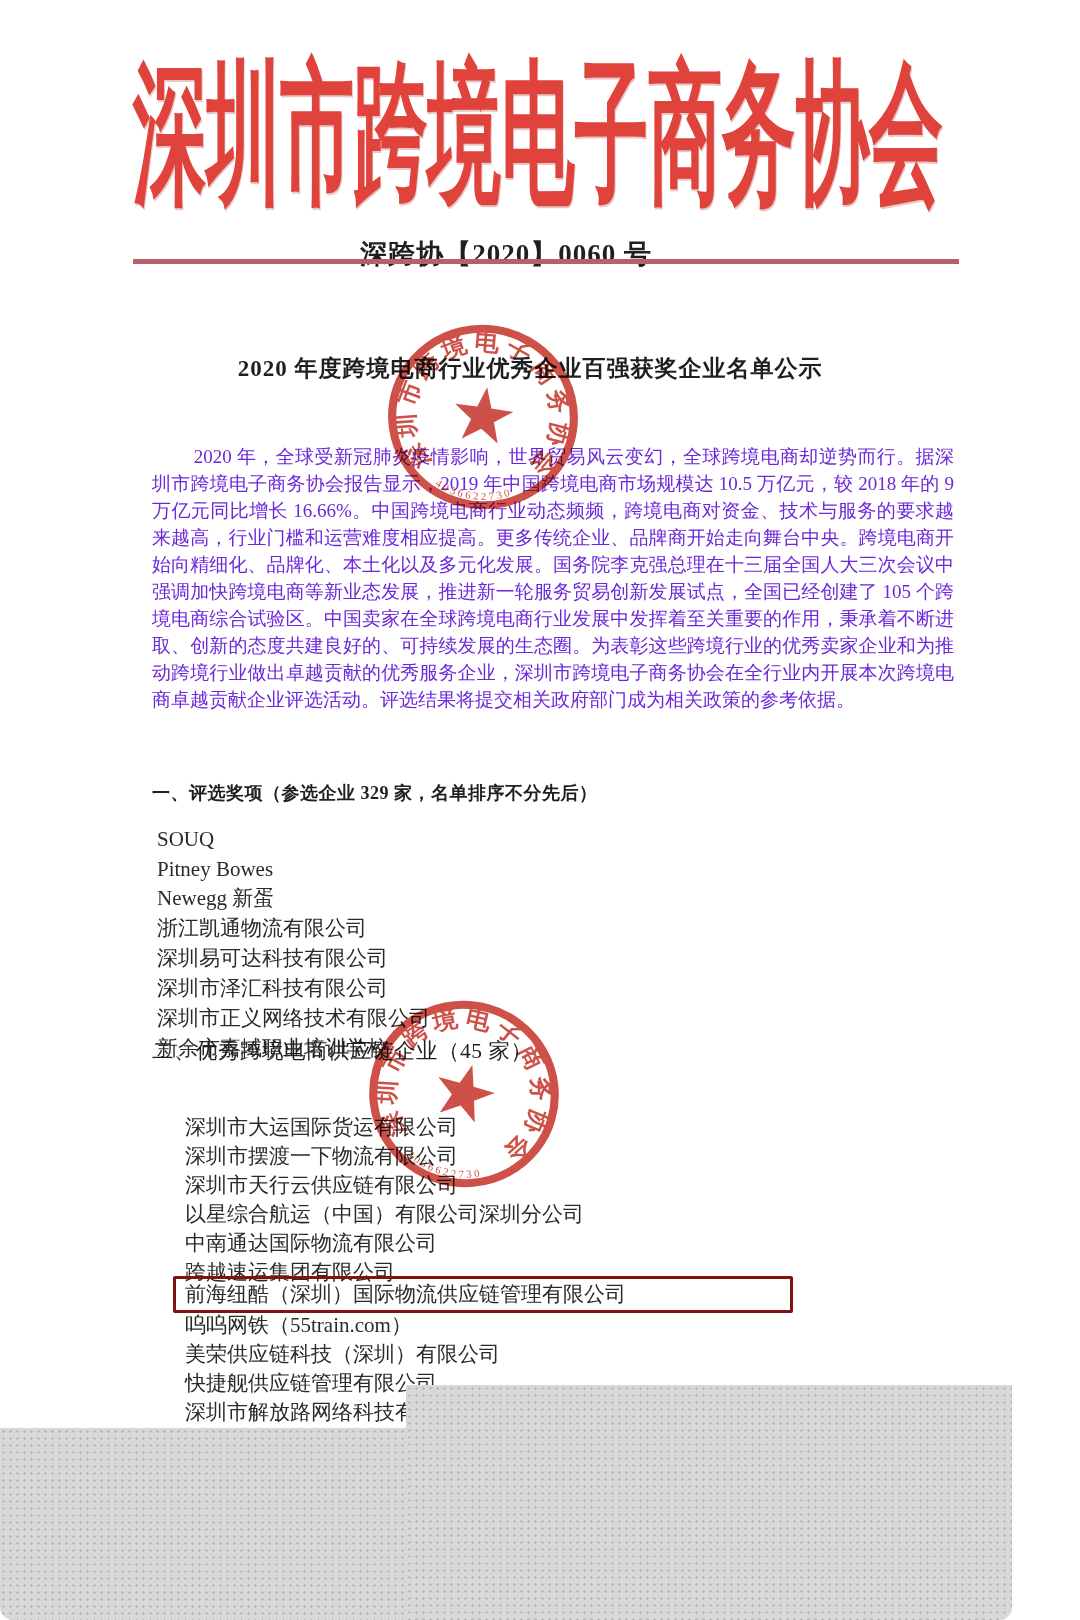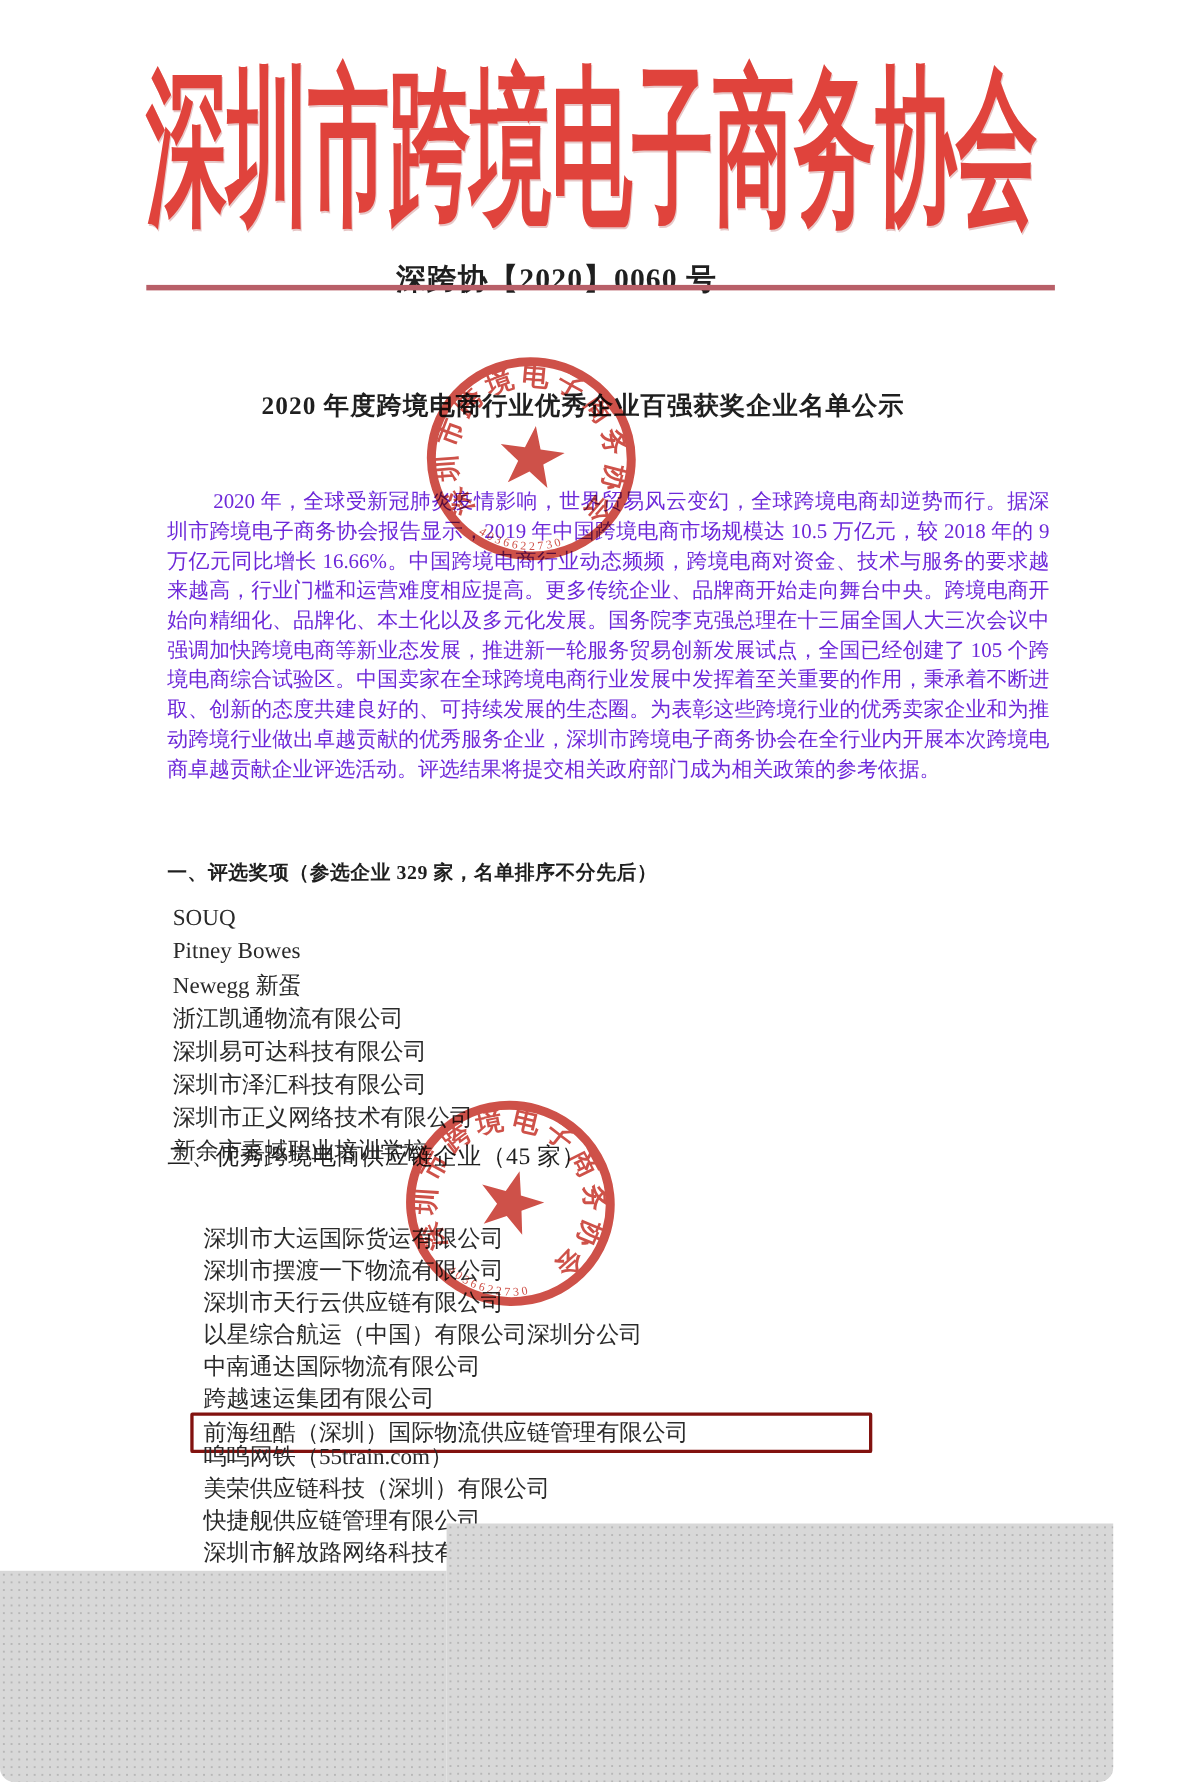--- a/index.html
+++ b/index.html
@@ -45,21 +45,21 @@
     text-indent:2.2em;
     color:#6d28d9;
   }
   
   .sec-heading{
     position:absolute;left:152px;
     font-size:18px;font-weight:bold;letter-spacing:.5px;
   }
   .sec-heading.normal{font-weight:normal;font-size:21.5px;}
   .company-list{position:absolute;left:157px;}
-  .list-row{height:30px;display:flex;align-items:flex-start;}
+  .list-row{height:30px;display:flex;align-items:flex-end;}
   .list-row span{font-size:21px;white-space:nowrap;color:#2a2a2a;}
   .list2 .list-row{height:29px;margin-left:28px;}
   .boxed-wrap{height:34px;margin:-2px 0 -3px;}
   .boxed-wrap span{
     display:inline-block;width:596px;
     border:3px solid #82120f;border-radius:2px;
     padding:1px 9px 2px;margin-left:-12px;
   }
   
   .stamp{

